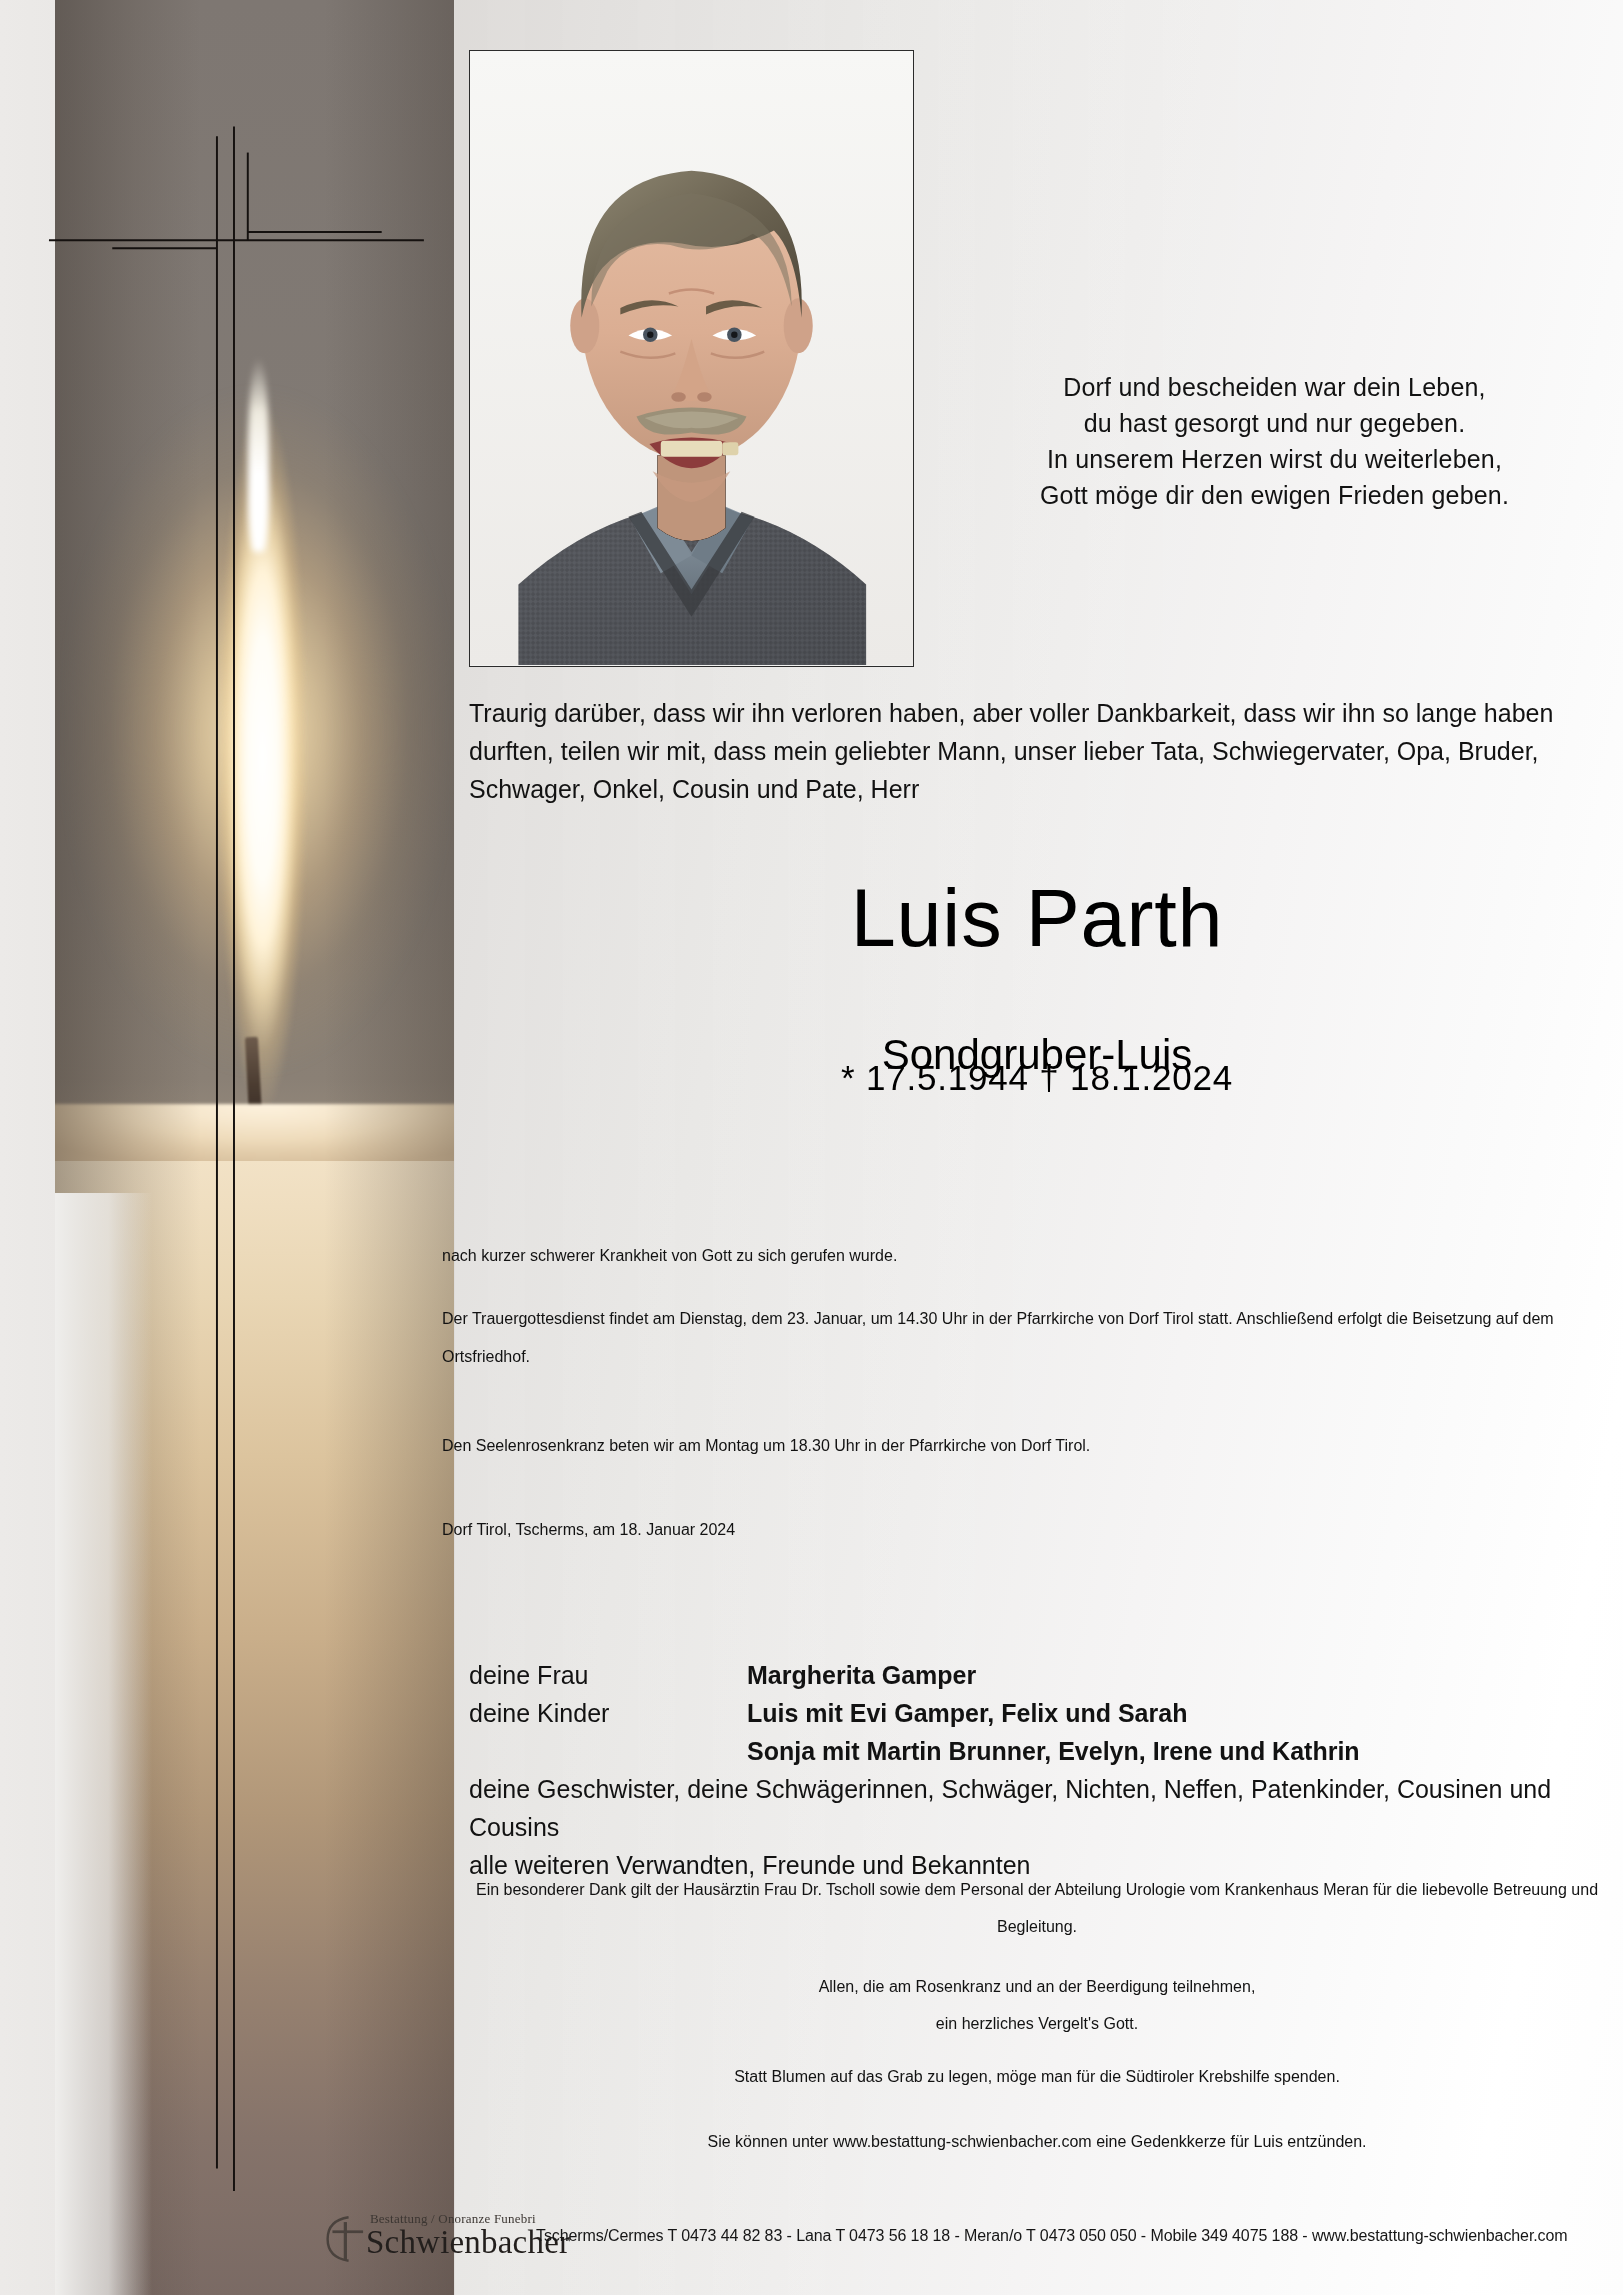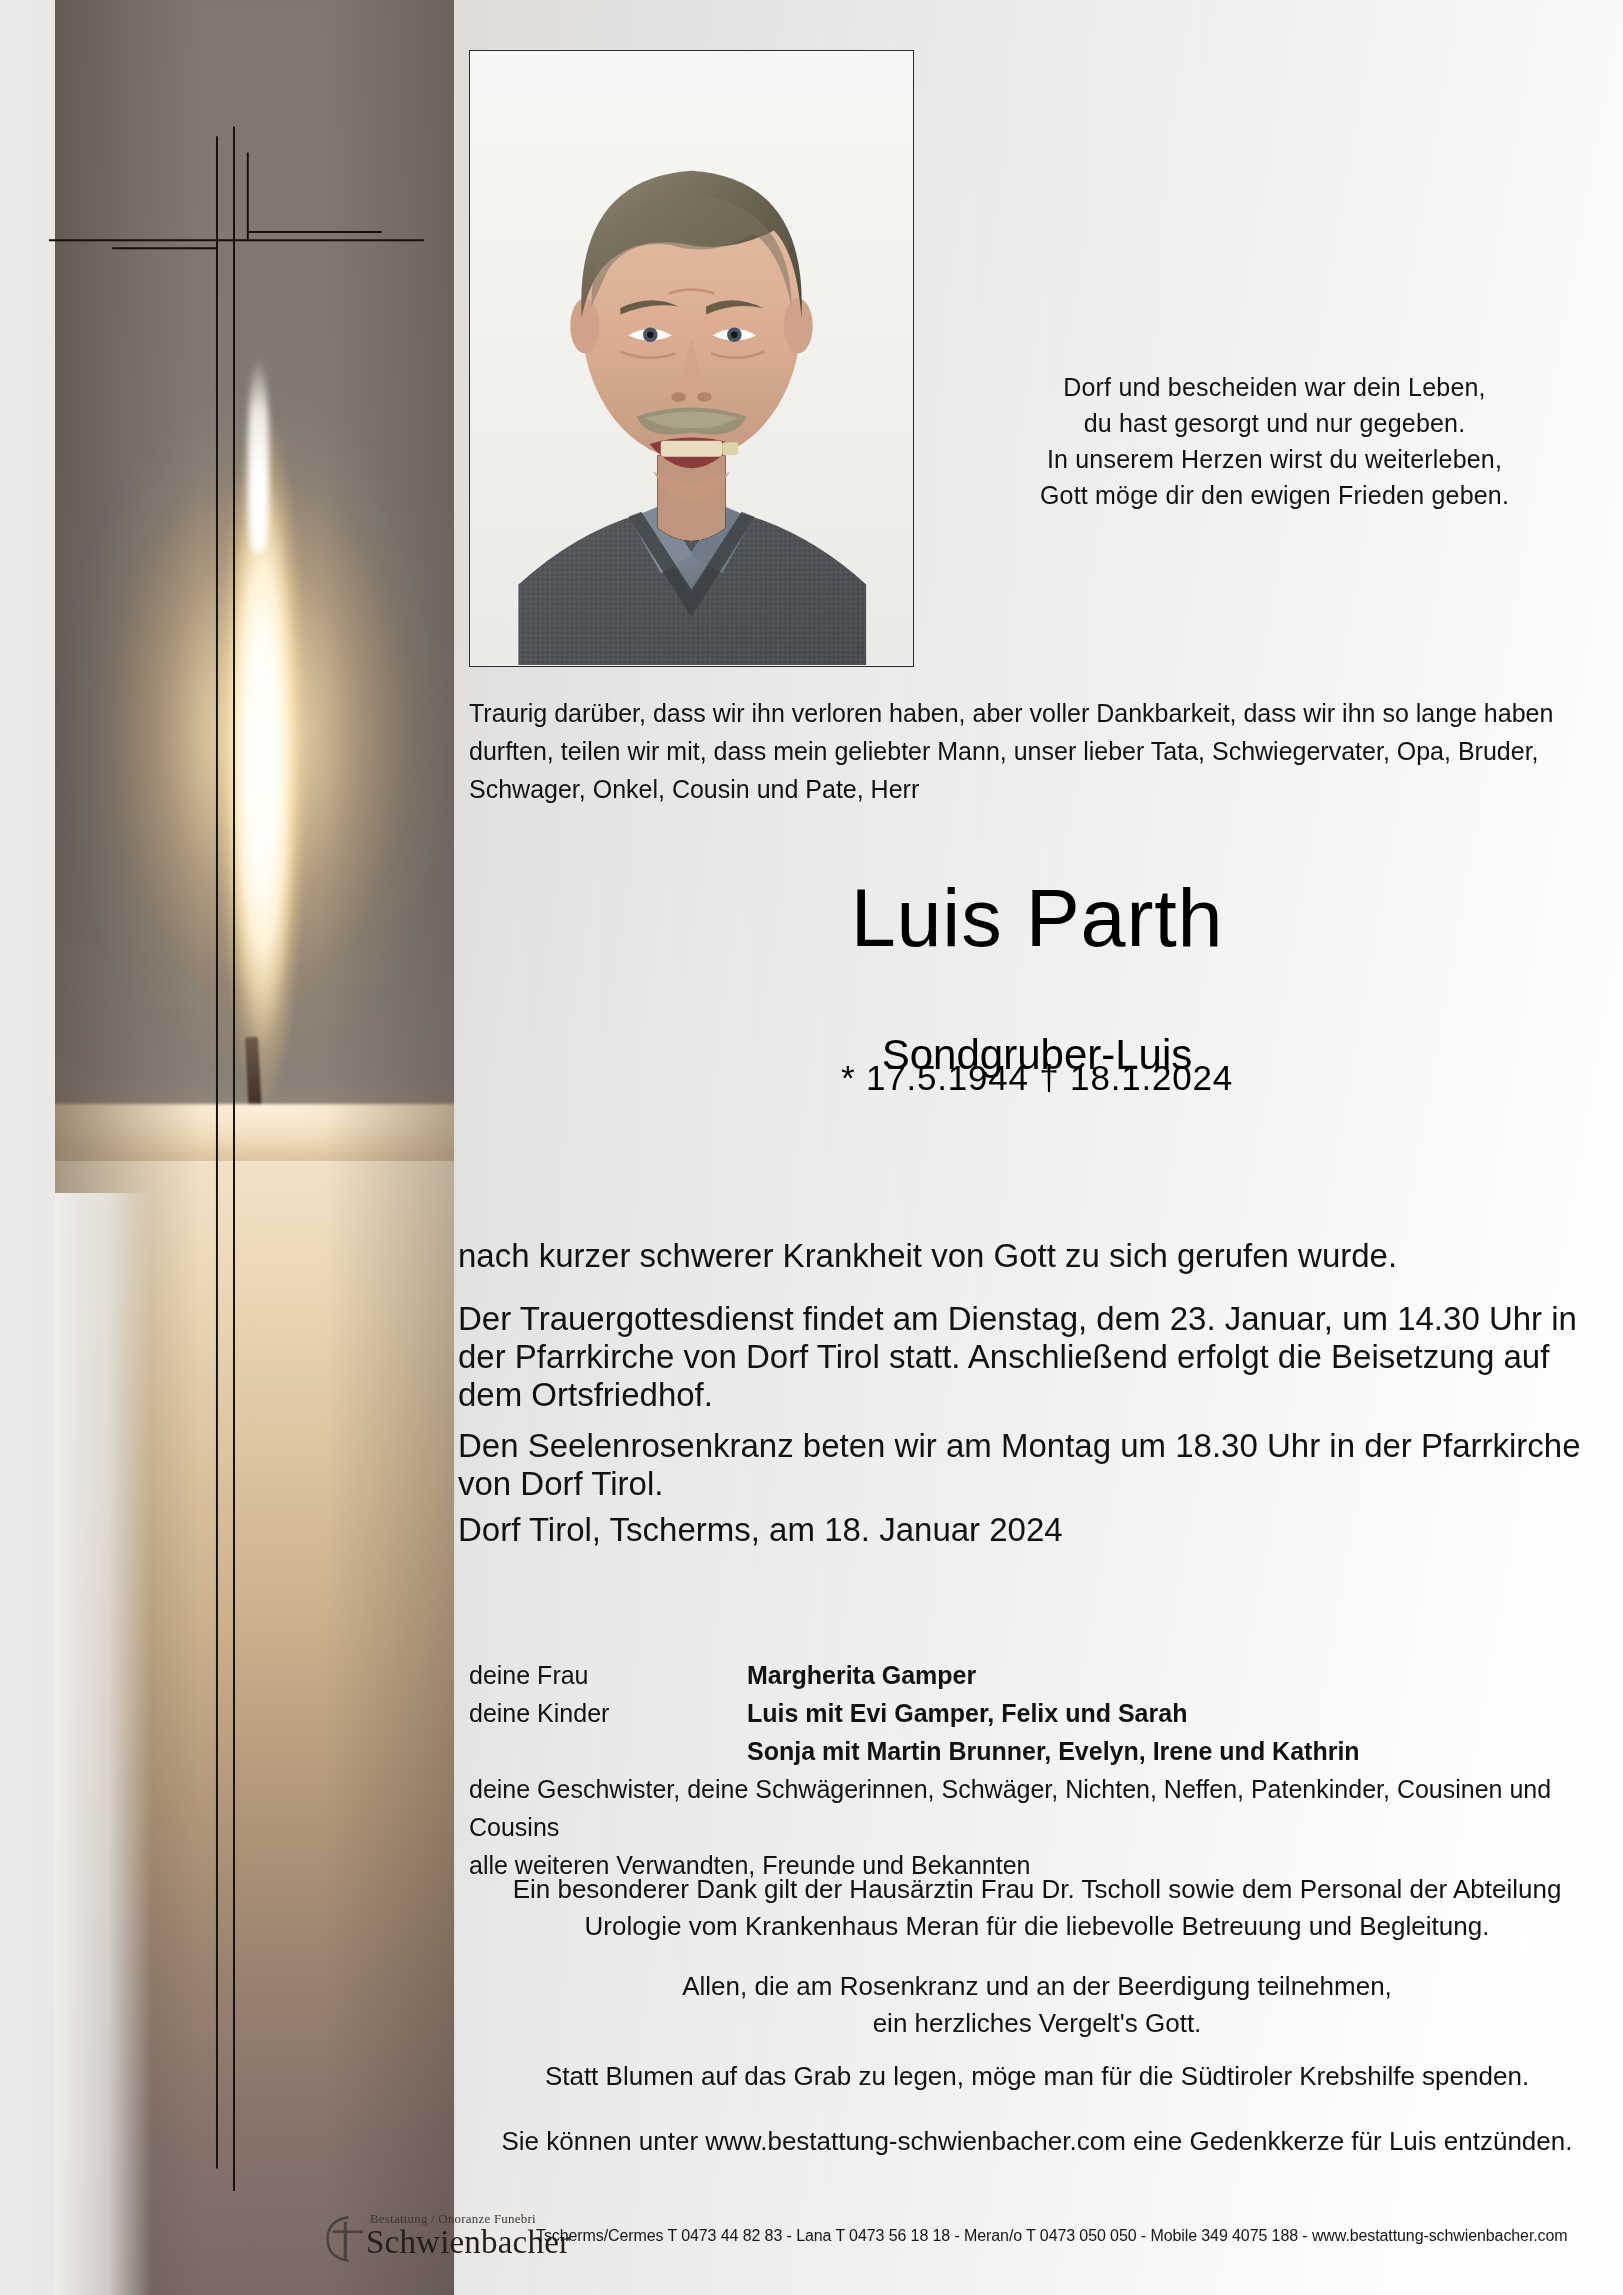--- a/index.html
+++ b/index.html
@@ -167,41 +167,41 @@
   #nickname {
     position:absolute; left:469px; top:1030px; width:1136px;
     text-align:center; font-size:42px; line-height:49px; color:#000;
   }
   #dates {
     position:absolute; left:469px; top:1055px; width:1136px;
     text-align:center; font-size:35px; line-height:45px; color:#000;
     letter-spacing:0.8px;
   }
   .para {
-    position:absolute; left:458px; width:1136px;
-    font-size:33px; line-height:38px; color:#121212;
+    position:absolute; left:442px; width:1136px;
+    font-size:16px; line-height:38px; color:#121212;
   }
   #p-called  { top:1237px; }
   #p-service { top:1300px; }
   #p-rosary  { top:1427px; }
   #p-place   { top:1511px; }
   #p-memory  { top:1591px; }
 
   #family {
     position:absolute; left:469px; top:1656px; width:1136px;
     font-size:25px; line-height:38px; color:#121212;
   }
   .fam-row { display:flex; }
   .fam-label { width:278px; flex:0 0 278px; }
   .fam-value { flex:1;font-weight:bold; }
   .fam-full  { display:block; }
 
   .centered-para {
     position:absolute; left:469px; width:1136px;
-    text-align:center; font-size:26px; line-height:37px; color:#121212;
+    text-align:center; font-size:16px; line-height:37px; color:#121212;
   }
   #p-thanks  { top:1871px; }
   #p-vergelt { top:1968px; }
   #p-flowers { top:2058px; }
   #p-candle  { top:2123px; }
 
   
   #footer-logo {
     position:absolute; left:321px; top:2209px; width:292px; height:58px;
   }

